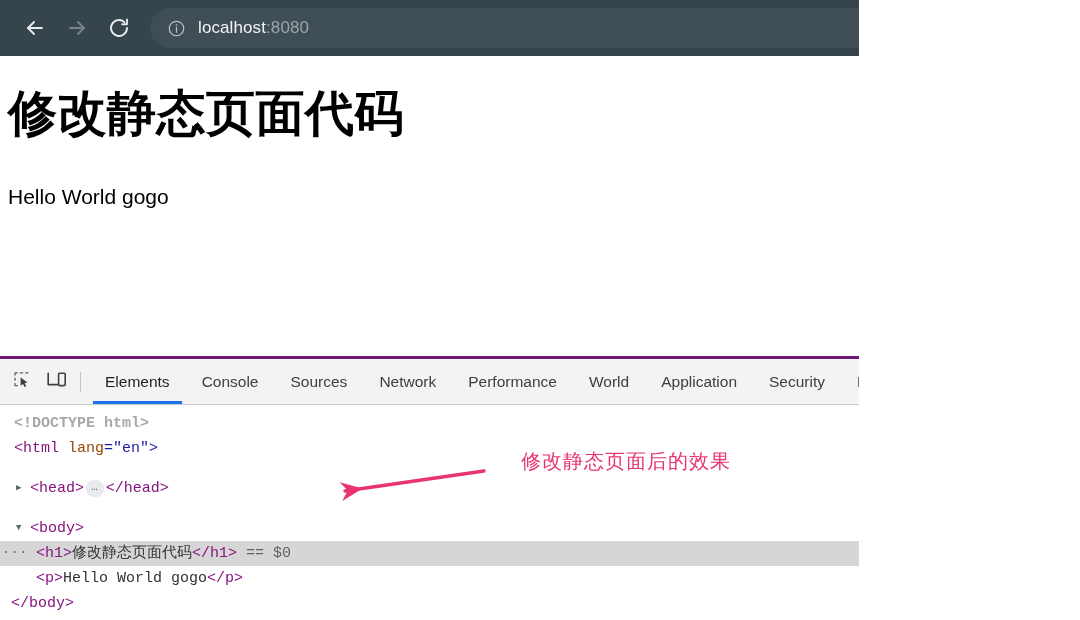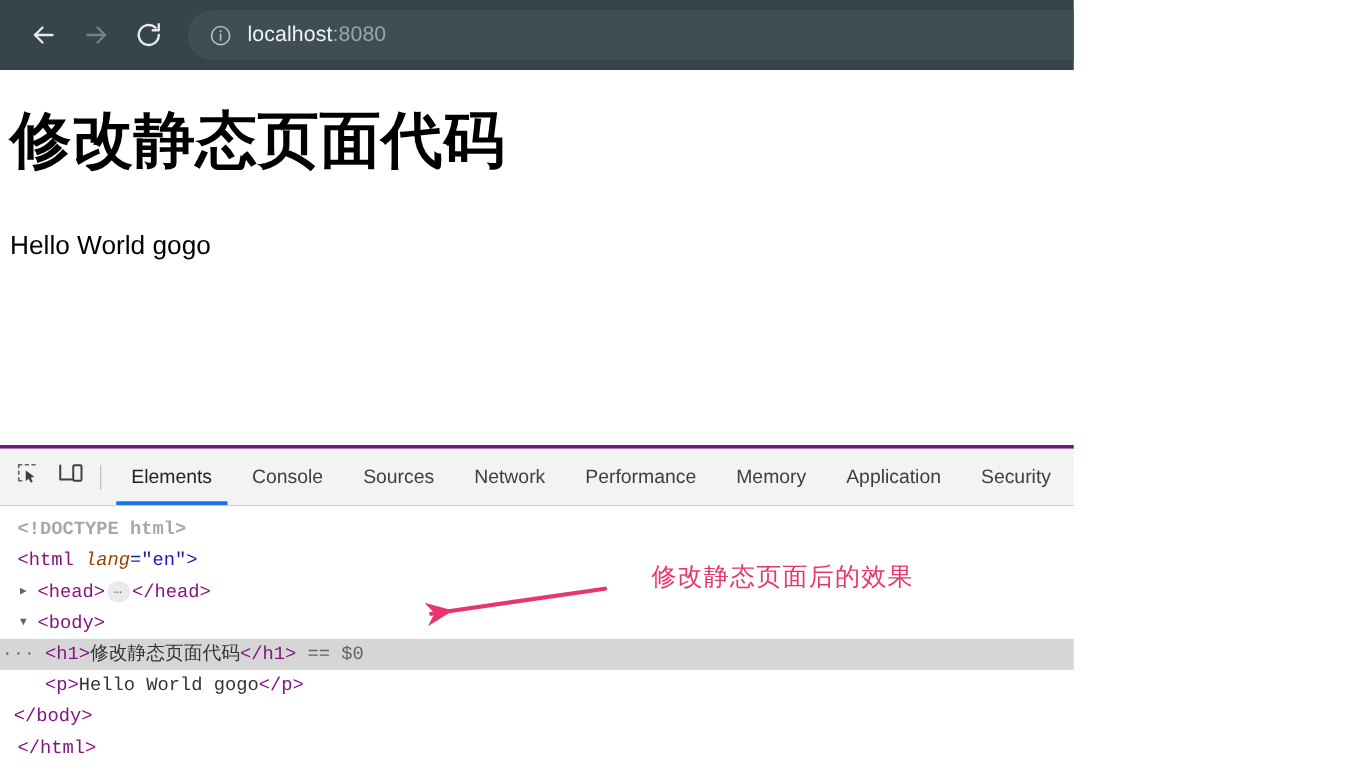--- a/index.html
+++ b/index.html
@@ -208,27 +208,27 @@
     letter-spacing: 1px;
   }
   .twisty {
     display: inline-block;
     width: 13px;
     color: #5f6368;
     font-size: 9px;
     vertical-align: middle;
     margin-right: 1px;
   }
-  .ind1 { padding-left: 16px; }
+  .ind1 { padding-left: 16px; margin-top: 15px; }
   .ind2 { padding-left: 36px; }
   .ind3 { padding-left: 11px; }
 
   .tok-doctype { color: #a8a8a8; font-weight: bold; }
   .tok-tag { color: #881280; }
-  .tok-attr { color: #994500; font-style: italic; }
+  .tok-attr { color: #994500; }
   .tok-val { color: #1a1aa6; }
   .tok-text { color: #333333; }
   .tok-sel { color: #5f6368; }
 
   .ellipsis-badge {
     display: inline-block;
     background: #e8eaed;
     border-radius: 8px;
     color: #5f6368;
     font-size: 11px;
@@ -336,21 +336,21 @@
         <div class="dt-tab">
             <span>Sources</span>
           </div>
         <div class="dt-tab">
             <span>Network</span>
           </div>
         <div class="dt-tab">
             <span>Performance</span>
           </div>
         <div class="dt-tab">
-            <span>Memory</span>
+            <span>World</span>
           </div>
         <div class="dt-tab">
             <span>Application</span>
           </div>
         <div class="dt-tab">
             <span>Security</span>
           </div>
         <div class="dt-tab">
             <span>R</span>
           </div>

